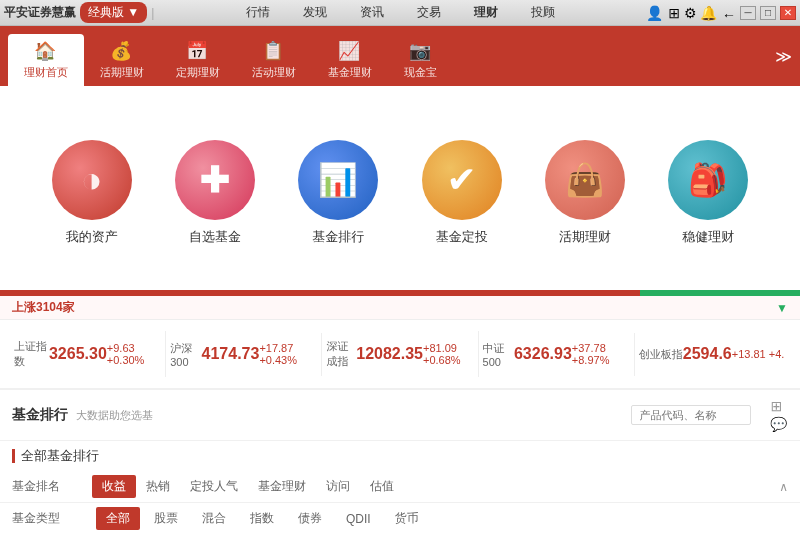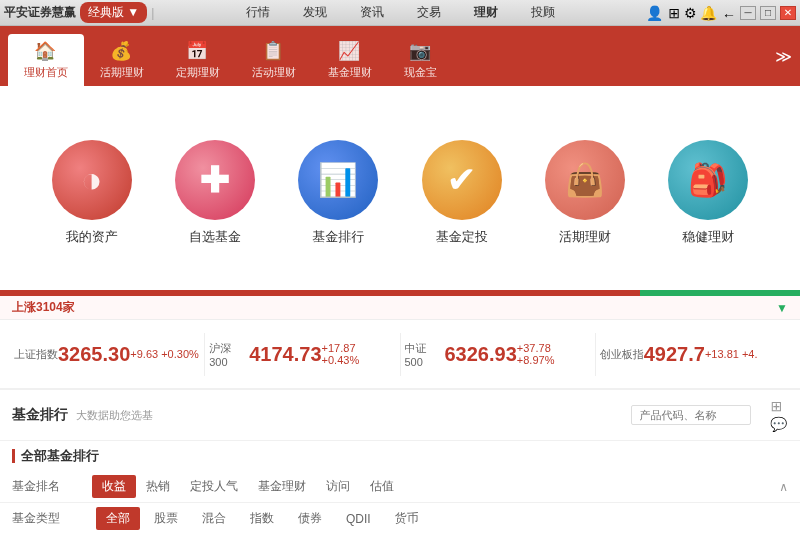--- a/index.html
+++ b/index.html
@@ -40,34 +40,34 @@
     
     .market-status-bar { height: 24px; background: #fff8f8; border-bottom: 1px solid #eee; display: flex; align-items: center; padding: 0 12px; }
     .market-status-text { color: #c0392b; font-size: 12px; font-weight: bold; }
     .market-status-right { margin-left: auto; color: #27ae60; font-size: 12px; }
 
     
     .index-bar { height: 70px; background: white; display: flex; align-items: center; border-bottom: 2px solid #f0f0f0; padding: 0 10px; gap: 0; overflow: hidden; }
     .index-item { flex: 1; display: flex; flex-direction: row; align-items: center; padding: 8px 4px; border-right: 1px solid #eee; }
     .index-item:last-child { border-right: none; }
     .index-name { font-size: 11px; color: #666; }
-    .index-value { font-size: 20px; font-weight: bold; color: #c0392b; margin: 2px 0; }
+    .index-value { font-size: 16px; font-weight: bold; color: #c0392b; margin: 2px 0; }
     .index-change { font-size: 11px; color: #c0392b; }
 
     
     .fund-section { background: white; flex: 1; }
     .fund-header { display: flex; align-items: center; padding: 8px 12px; border-bottom: 1px solid #f0f0f0; }
     .fund-title { font-size: 14px; font-weight: bold; color: #333; margin-right: 8px; }
     .fund-subtitle { font-size: 11px; color: #999; }
     .fund-search-area { margin-left: auto; display: flex; align-items: center; gap: 20px; }
     .fund-search-input { border: 1px solid #ddd; border-radius: 2px; padding: 3px 8px; font-size: 11px; width: 120px; color: #999; }
     .fund-search-icons { display: flex; flex-direction: column; gap: 2px; }
     .fund-section-title { padding: 6px 12px; display: flex; align-items: center; gap: 6px; }
     .fund-red-bar { width: 3px; height: 14px; background: #c0392b; }
-    .fund-section-label { font-size: 13px; color: #333; font-weight: bold; }
+    .fund-section-label { font-size: 13px; color: #333; font-weight: normal; }
 
     
     .fund-tabs-row { display: flex; align-items: center; padding: 4px 12px; border-bottom: 1px solid #f0f0f0; }
     .fund-col-label { width: 80px; font-size: 12px; color: #666; }
     .fund-tab { padding: 3px 10px; font-size: 12px; color: #666; cursor: pointer; border-radius: 2px; }
     .fund-tab.active { background: #c0392b; color: white; border-radius: 2px; }
 
     
     .fund-type-row { display: flex; align-items: center; padding: 4px 12px; gap: 4px; }
     .fund-type-tab { padding: 3px 10px; font-size: 12px; color: #666; cursor: pointer; border-radius: 2px; }
@@ -182,27 +182,32 @@
     <span class="index-name">上证指数</span>
     <span class="index-value">3265.30</span>
     <span class="index-change">+9.63  +0.30%</span>
   </div>
   <div class="index-item">
     <span class="index-name">沪深300</span>
     <span class="index-value">4174.73</span>
     <span class="index-change">+17.87  +0.43%</span>
   </div>
   <div class="index-item">
+    <span class="index-name">深证成指</span>
+    <span class="index-value">12082.35</span>
+    <span class="index-change">+81.09  +0.68%</span>
+  </div>
+  <div class="index-item">
     <span class="index-name">中证500</span>
     <span class="index-value">6326.93</span>
     <span class="index-change">+37.78  +8.97%</span>
   </div>
   <div class="index-item">
     <span class="index-name">创业板指</span>
-    <span class="index-value">4927.7</span>
+    <span class="index-value">2594.6</span>
     <span class="index-change">+13.81  +4.</span>
   </div>
 </div>
 
 <div class="fund-section">
   <div class="fund-header">
     <span class="fund-title">基金排行</span>
     <span class="fund-subtitle">大数据助您选基</span>
     <div class="fund-search-area">
       <input class="fund-search-input" type="text" placeholder="产品代码、名称" style="">

